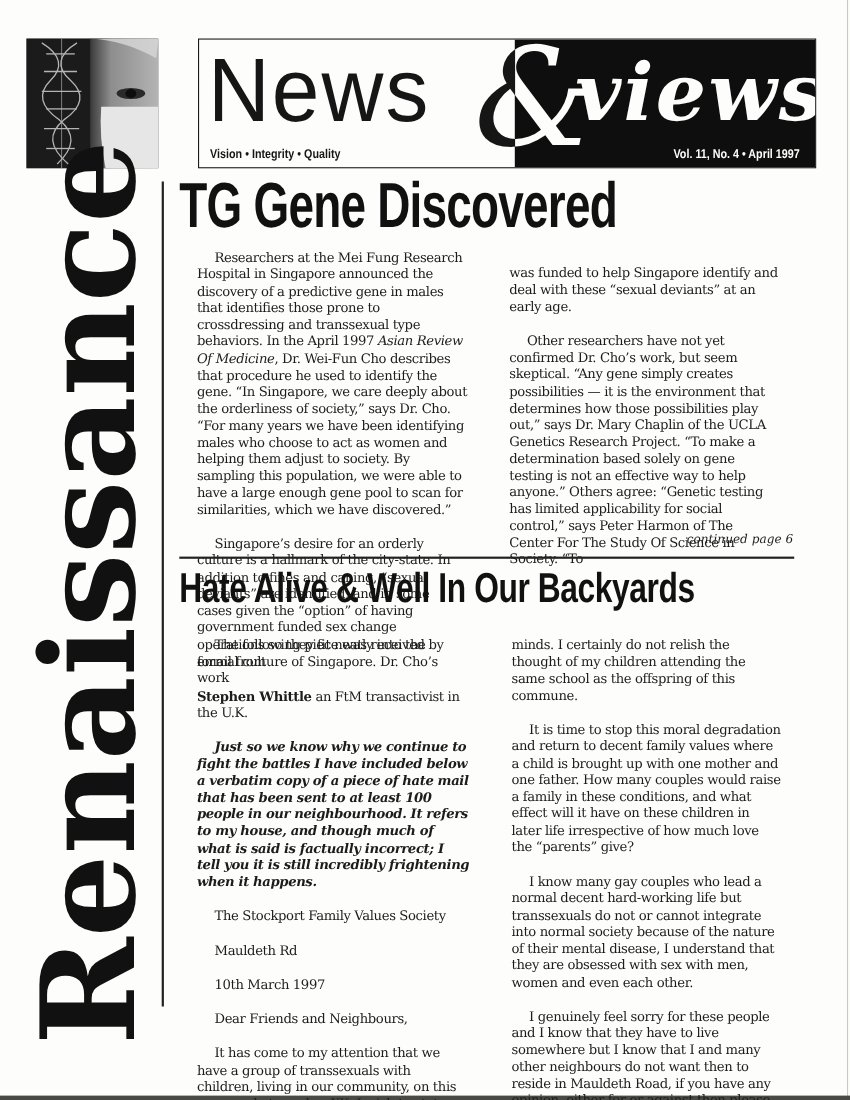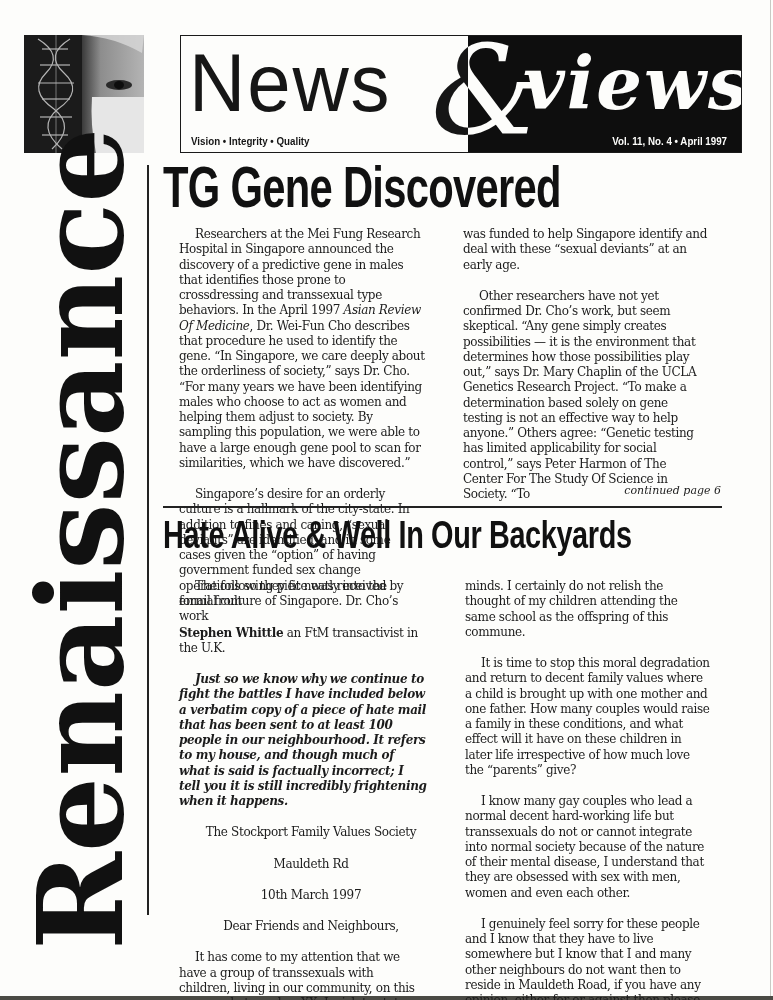--- a/index.html
+++ b/index.html
@@ -92,28 +92,28 @@
   .col {
     position: absolute; font-size: 12px; line-height: 15.25px; color: #1c1c1c;
     font-family: "DejaVu Serif", "Liberation Serif", serif;
     letter-spacing: -0.35px;
   }
   .col p { margin: 16px; text-indent: 16px; }
   .col p.noindent { text-indent: 0; }
   .col .i { font-style: italic; }
   .col .b { font-weight: bold; }
   .a1-c1 { left: 163px; top: 211px; width: 278px; }
-  .a1-c2 { left: 447px; top: 211px; width: 278px; }
+  .a1-c2 { left: 447px; top: 225px; width: 278px; }
   .a2-c1 { left: 163px; top: 563px; width: 280px; }
   .a2-c2 { left: 449px; top: 563px; width: 278px; }
   .continued {
     position: absolute; right: 52px; top: 484px;
     font-size: 11px; font-style: italic; font-weight: normal; color: #1c1c1c;
   }
-  .addr { text-indent: 0 !important; padding-left: 16px; text-align: center; }
+  .addr { text-indent: 0 !important; padding-left: 16px; }
 </style>
 </head>
 <body>
 
 <div class="paper-edge-right"></div>
 <div class="paper-edge-bottom"></div>
 
 <div class="photo" title="DNA helix overlay on masked face">
   <svg width="120" height="118" viewBox="0 0 120 118">
     <defs>

